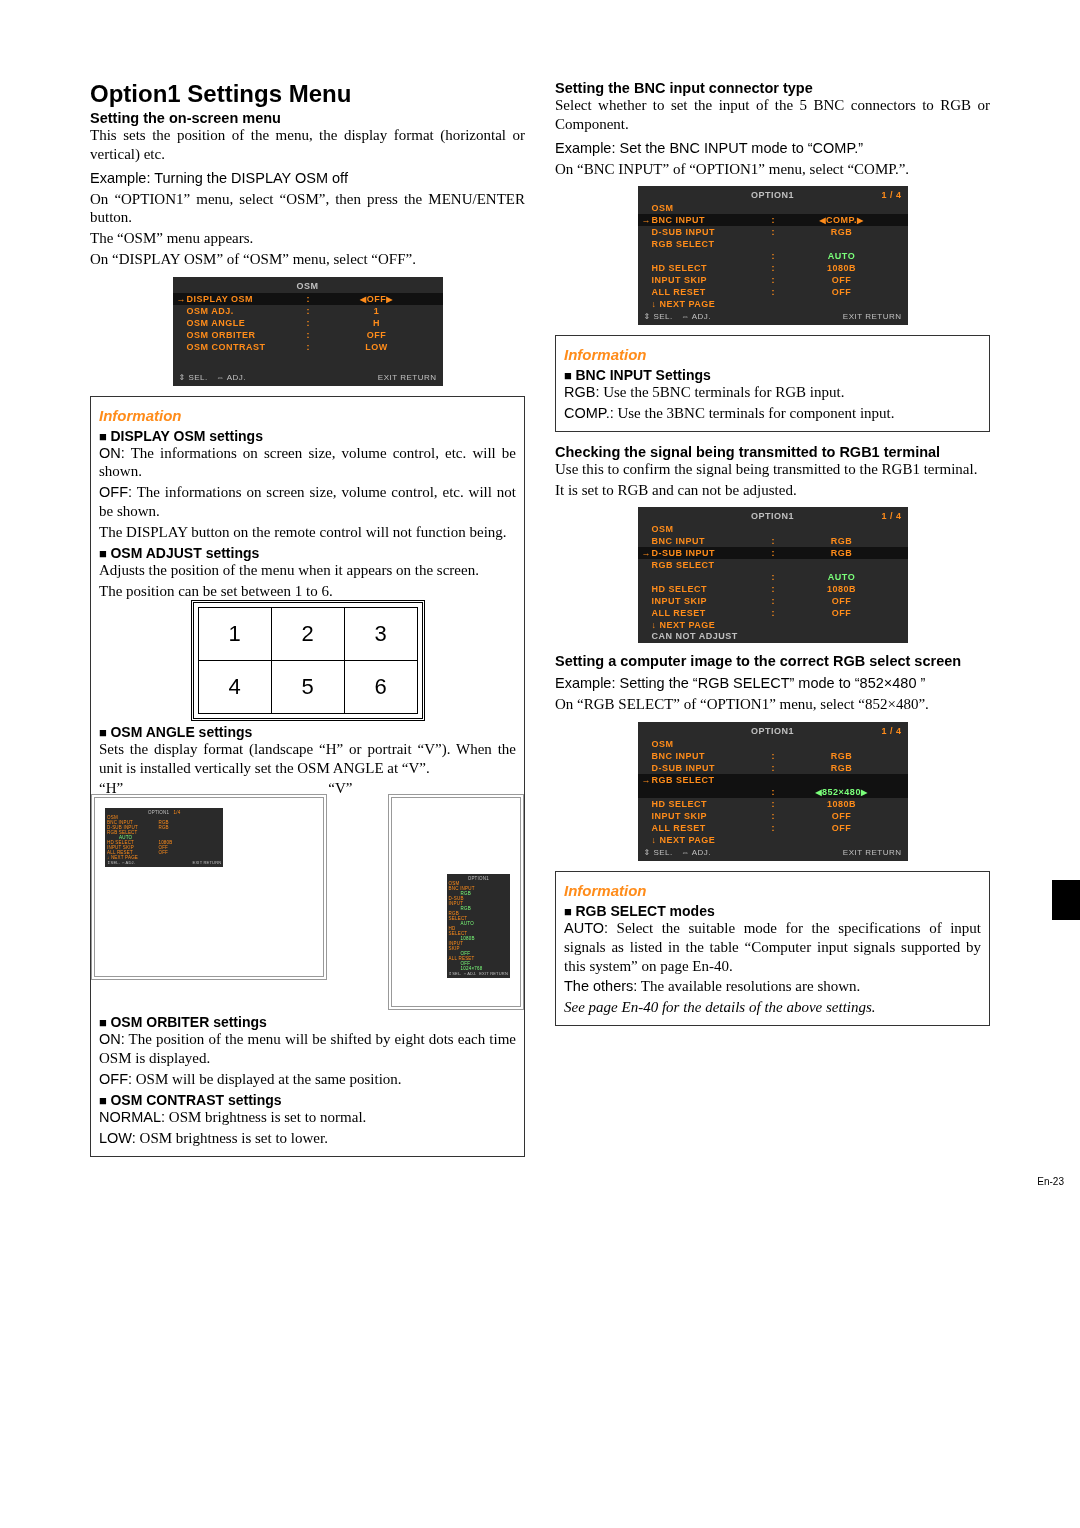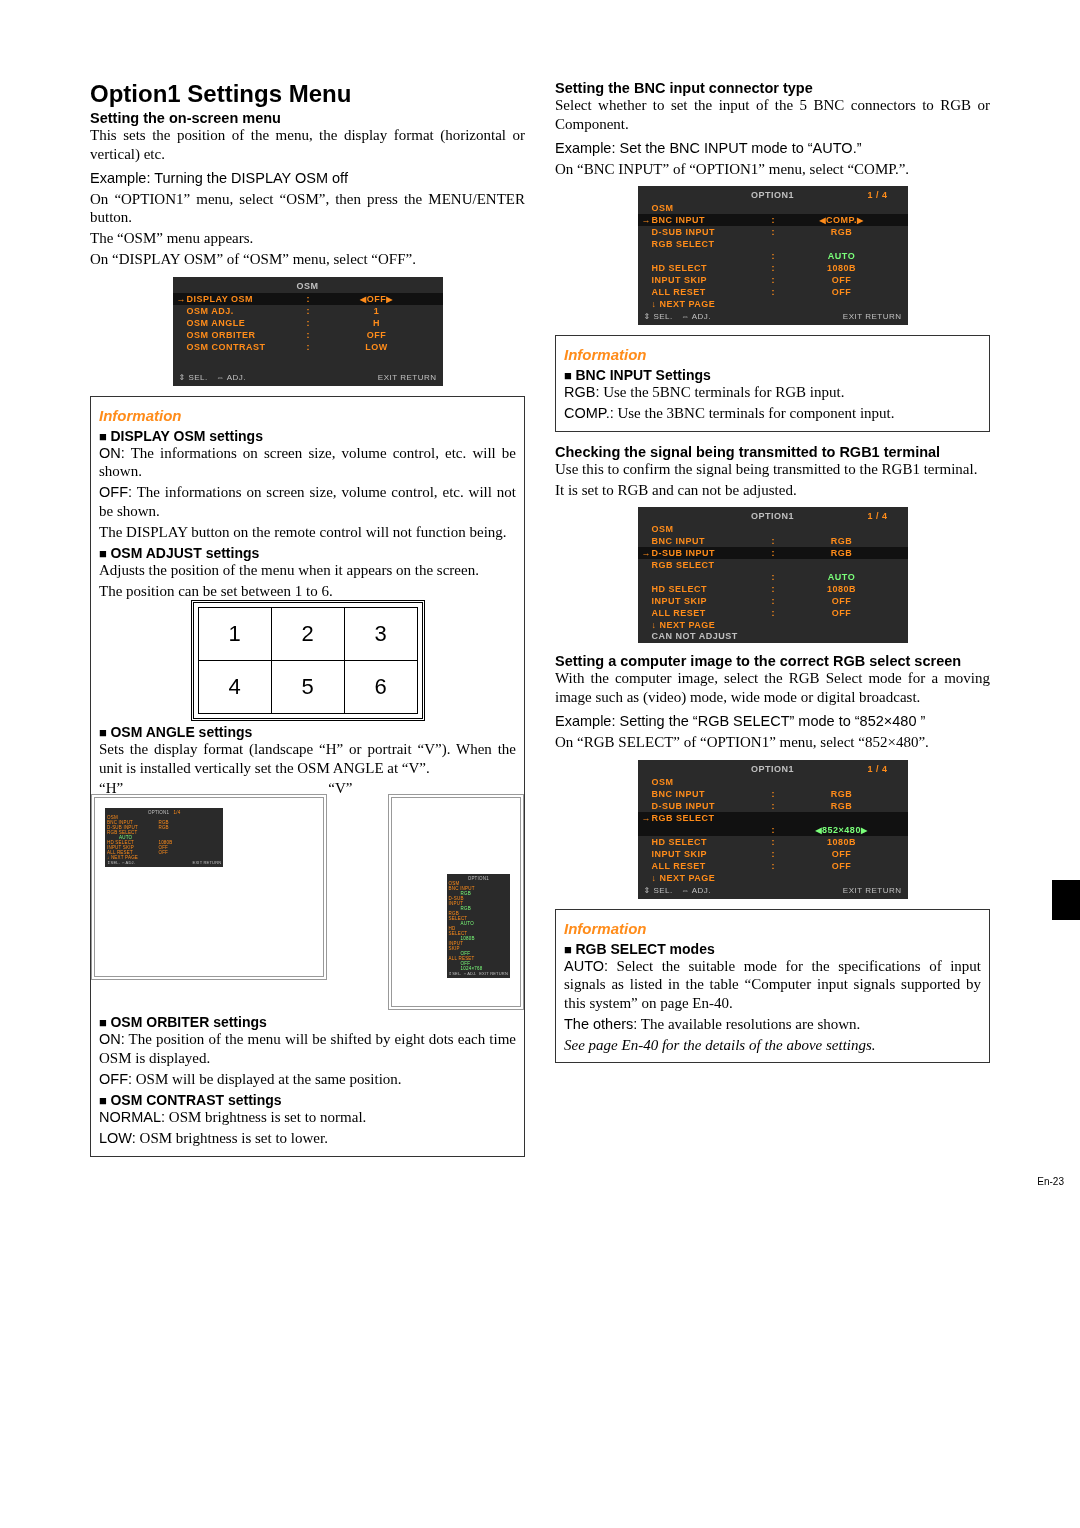--- a/index.html
+++ b/index.html
@@ -84,21 +84,21 @@
     text-align: center;
     color: #c0c0c0;
     font-weight: bold;
     padding: 2px 4px;
     display: flex;
     justify-content: center;
     position: relative;
   }
   .osd .title-row .pg {
     position: absolute;
-    right: 20px;
+    right: 6px;
     color: #ff8c1a;
     text-align: center;
   }
   .osd .row {
     display: flex;
     padding: 1px 6px 1px 14px;
     position: relative;
   }
   .osd .row.sel::before {
     content: "→";
@@ -362,21 +362,21 @@
       <p class="serif"><span class="sans">OFF:</span> <span>OSM will be displayed at the same position.</span></p>
       <p class="sub-bullet">OSM CONTRAST settings</p>
       <p class="serif"><span class="sans">NORMAL:</span> <span>OSM brightness is set to normal.</span></p>
       <p class="serif"><span class="sans">LOW:</span> <span>OSM brightness is set to lower.</span></p>
     </div>
   </div>
 
   <div class="col">
     <p class="sans-b">Setting the BNC input connector type</p>
     <p class="serif just">Select whether to set the input of the 5 BNC connectors to RGB or Component.</p>
-    <p class="sans" style="margin-top:6px;">Example: Set the BNC INPUT mode to “AUTO.”</p>
+    <p class="sans" style="margin-top:6px;">Example: Set the BNC INPUT mode to “COMP.”</p>
     <p class="serif" style="margin-top:4px;">On “BNC INPUT” of “OPTION1” menu, select “COMP.”.</p>
 
     <div class="osd">
       <div class="title-row">
           <span>OPTION1</span>
           <span class="pg">1 / 4</span>
         </div>
       <div class="row">
           <span class="lbl">OSM</span>
         </div>
@@ -474,21 +474,20 @@
           <span class="sep">:</span>
           <span class="val">OFF</span>
         </div>
       <div class="row">
           <span class="lbl">↓ NEXT PAGE</span>
         </div>
       <div class="cannot">CAN NOT ADJUST</div>
     </div>
 
     <p class="sans-b just" style="margin-top:10px;">Setting a computer image to the correct RGB select screen</p>
-    <p class="serif just">With the computer image, select the RGB Select mode for a moving image such as (video) mode, wide mode or digital broadcast.</p>
     <p class="sans just" style="margin-top:6px;">Example: Setting the “RGB SELECT” mode to “852×480 ”</p>
     <p class="serif just" style="margin-top:4px;">On “RGB SELECT” of “OPTION1” menu, select “852×480”.</p>
 
     <div class="osd">
       <div class="title-row">
           <span>OPTION1</span>
           <span class="pg">1 / 4</span>
         </div>
       <div class="row">
           <span class="lbl">OSM</span>

